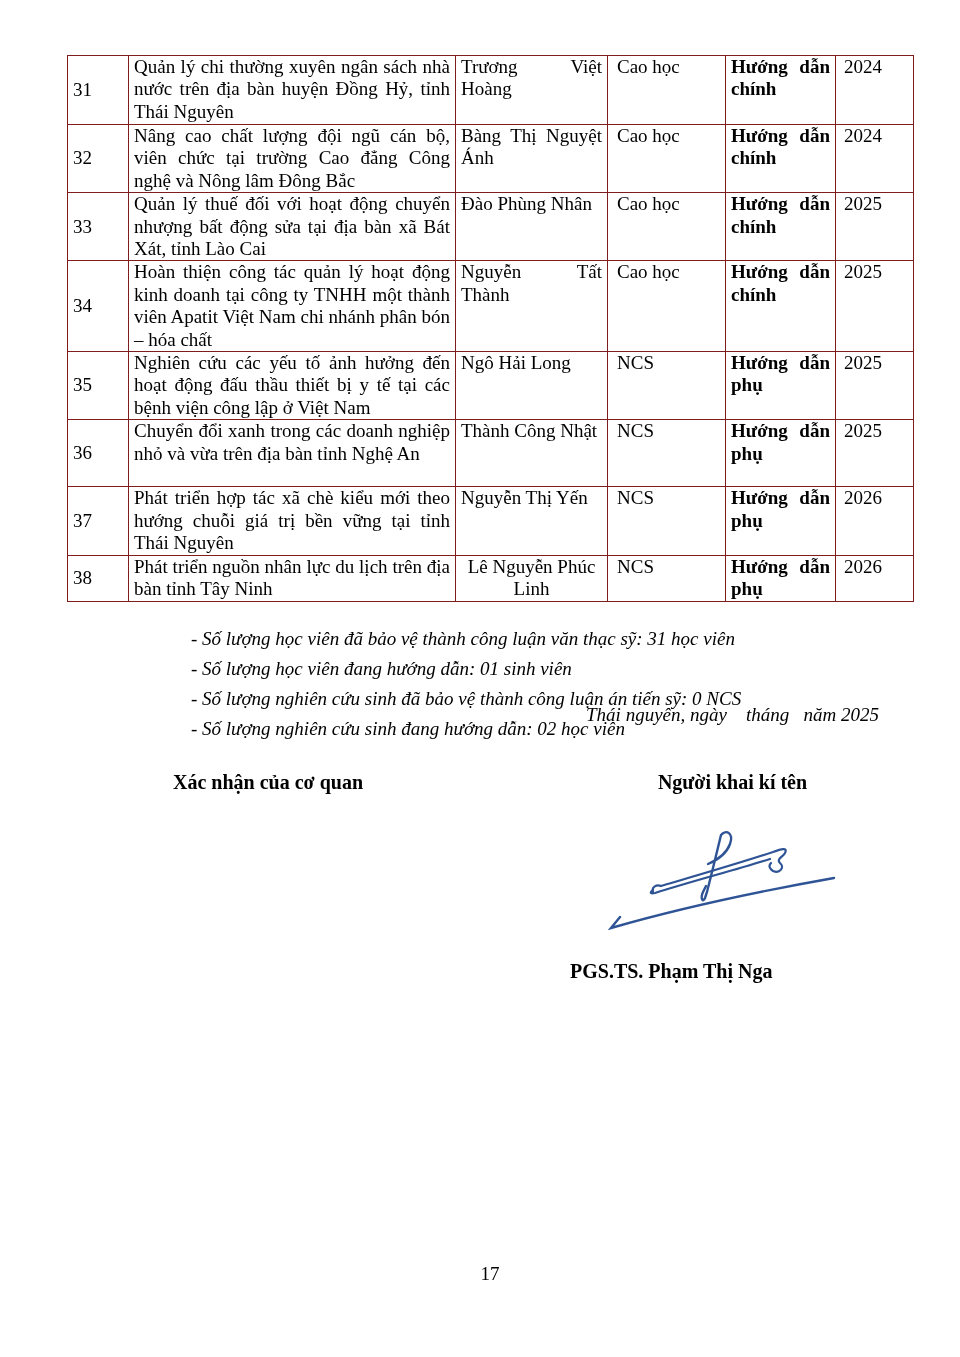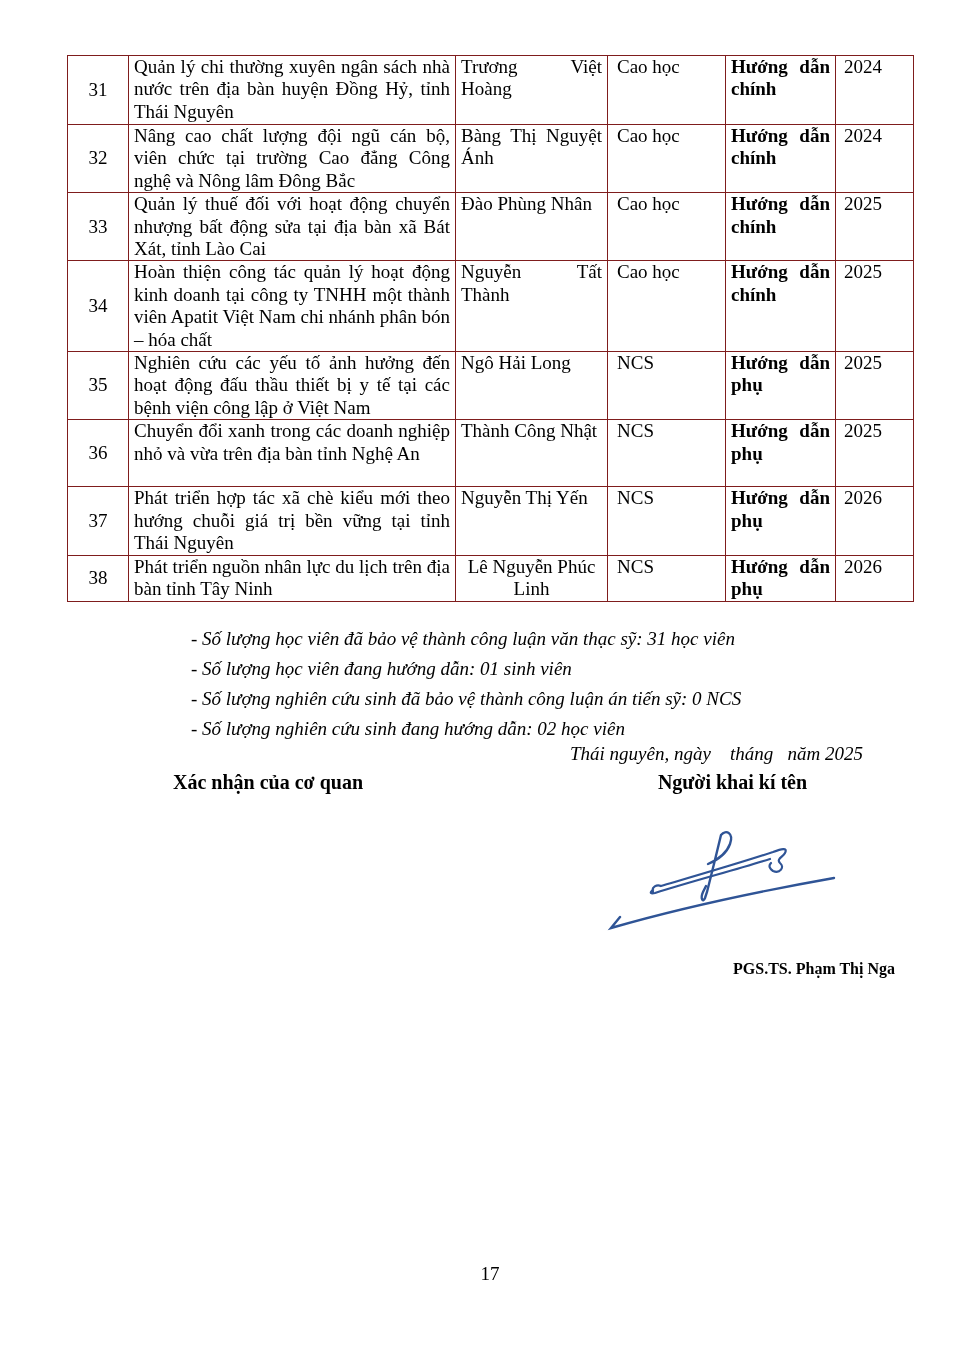--- a/index.html
+++ b/index.html
@@ -20,21 +20,20 @@
     table-layout:fixed;
     font-size:19px;line-height:22.4px;
   }
   .records-table td{
     border:1px solid #7f1d1d;
     vertical-align:top;
     padding:0 5px;
     overflow:hidden;
   }
   .records-table td.col-no{
-    text-align:center;
     vertical-align:middle;
   }
   .records-table td.col-title{text-align:justify;}
   .records-table td.col-student{text-align:justify;}
   .records-table td.col-student.center{text-align:center;}
   .records-table td.col-level{padding-left:9px;}
   .records-table td.col-role{text-align:justify;font-weight:bold;}
   .records-table td.col-year{padding-left:8px;}
   .records-table tr:nth-child(1){height:69px;}
   .records-table tr:nth-child(2){height:67px;}
@@ -46,39 +45,39 @@
   .records-table tr:nth-child(8){height:46px;}
   
   .summary{
     position:absolute;left:191px;top:624px;
     font-size:19px;line-height:30px;
     width:680px;
     font-style:italic;
   }
   
   .date-line{
-    position:absolute;left:570px;top:743px;width:325px;
+    position:absolute;left:570px;top:704px;width:325px;
     font-size:19px;font-style:italic;
-    white-space:pre;
+    text-align:center;white-space:pre;
   }
   .caption-left{
     position:absolute;left:173px;top:771px;
     font-size:20px;font-weight:bold;
   }
   .caption-right{
     position:absolute;left:570px;top:771px;width:325px;
     font-size:20px;font-weight:bold;text-align:center;
   }
   .signature-svg{
     position:absolute;left:605px;top:826px;
     width:240px;height:110px;
   }
   .signer-name{
     position:absolute;left:570px;top:960px;width:325px;
-    font-size:16px;font-weight:bold;text-align:right;
+    font-size:20px;font-weight:bold;text-align:left;
   }
   .page-number{
     position:absolute;left:67px;top:1263px;width:846px;
     font-size:19px;text-align:center;
   }
 </style>
 </head>
 <body>
 
 <div class="page">

